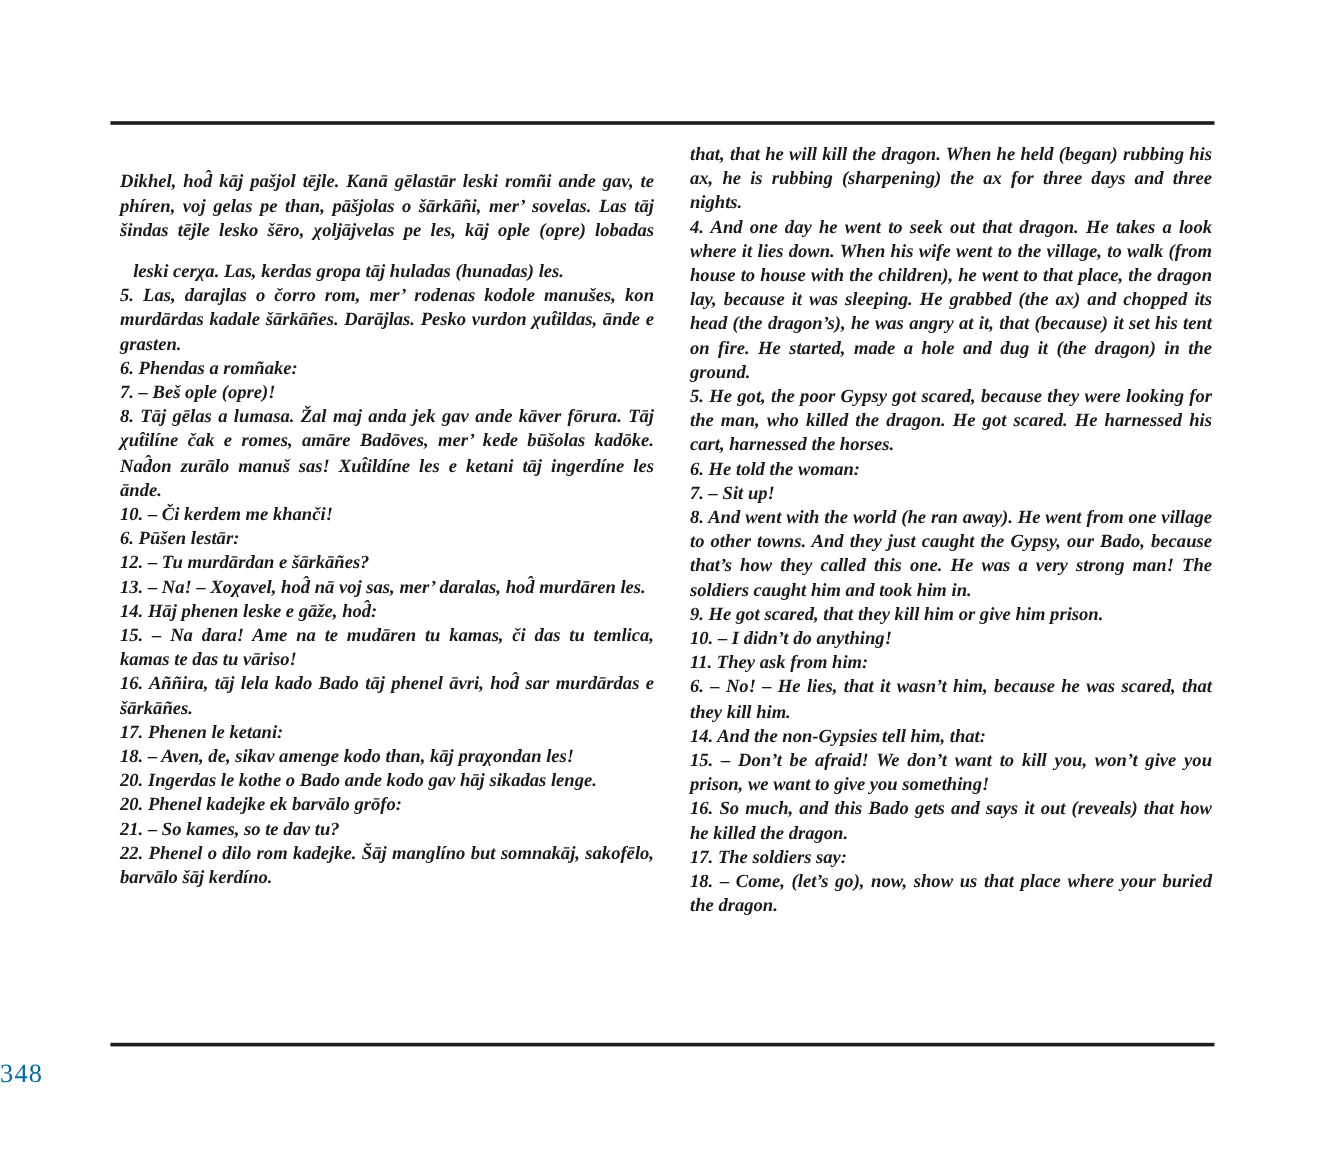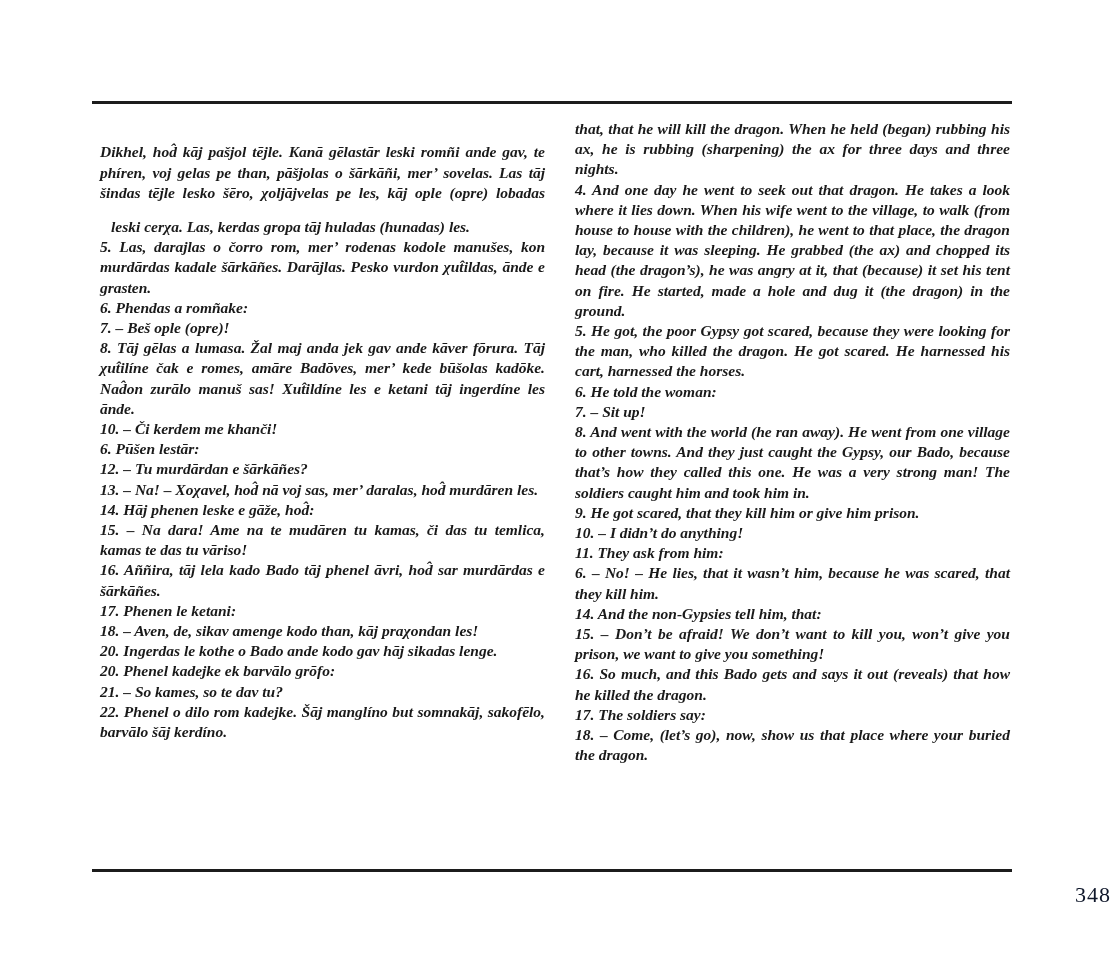--- a/index.html
+++ b/index.html
@@ -44,25 +44,25 @@
   .column.left  { width: 445px; }
   .column.right { width: 435px; }
   .para { margin: 0; }
   .para.justify-last { text-align-last: justify; }
   .para.gap-before { margin-top: 14px; margin-left: 11px; }
   .page-number {
     position: absolute;
     top: 882px;
     left: 0;
     width: 100%;
-    text-align: right;
+    text-align: left;
     font-size: 22px;
     font-weight: normal;
     font-style: normal;
-    color: #0f172a;
+    color: #0369a1;
     letter-spacing: 1px;
   }
 </style>
 </head>
 <body>
 
 <div>
 
   <div class="rule top"></div>
 

